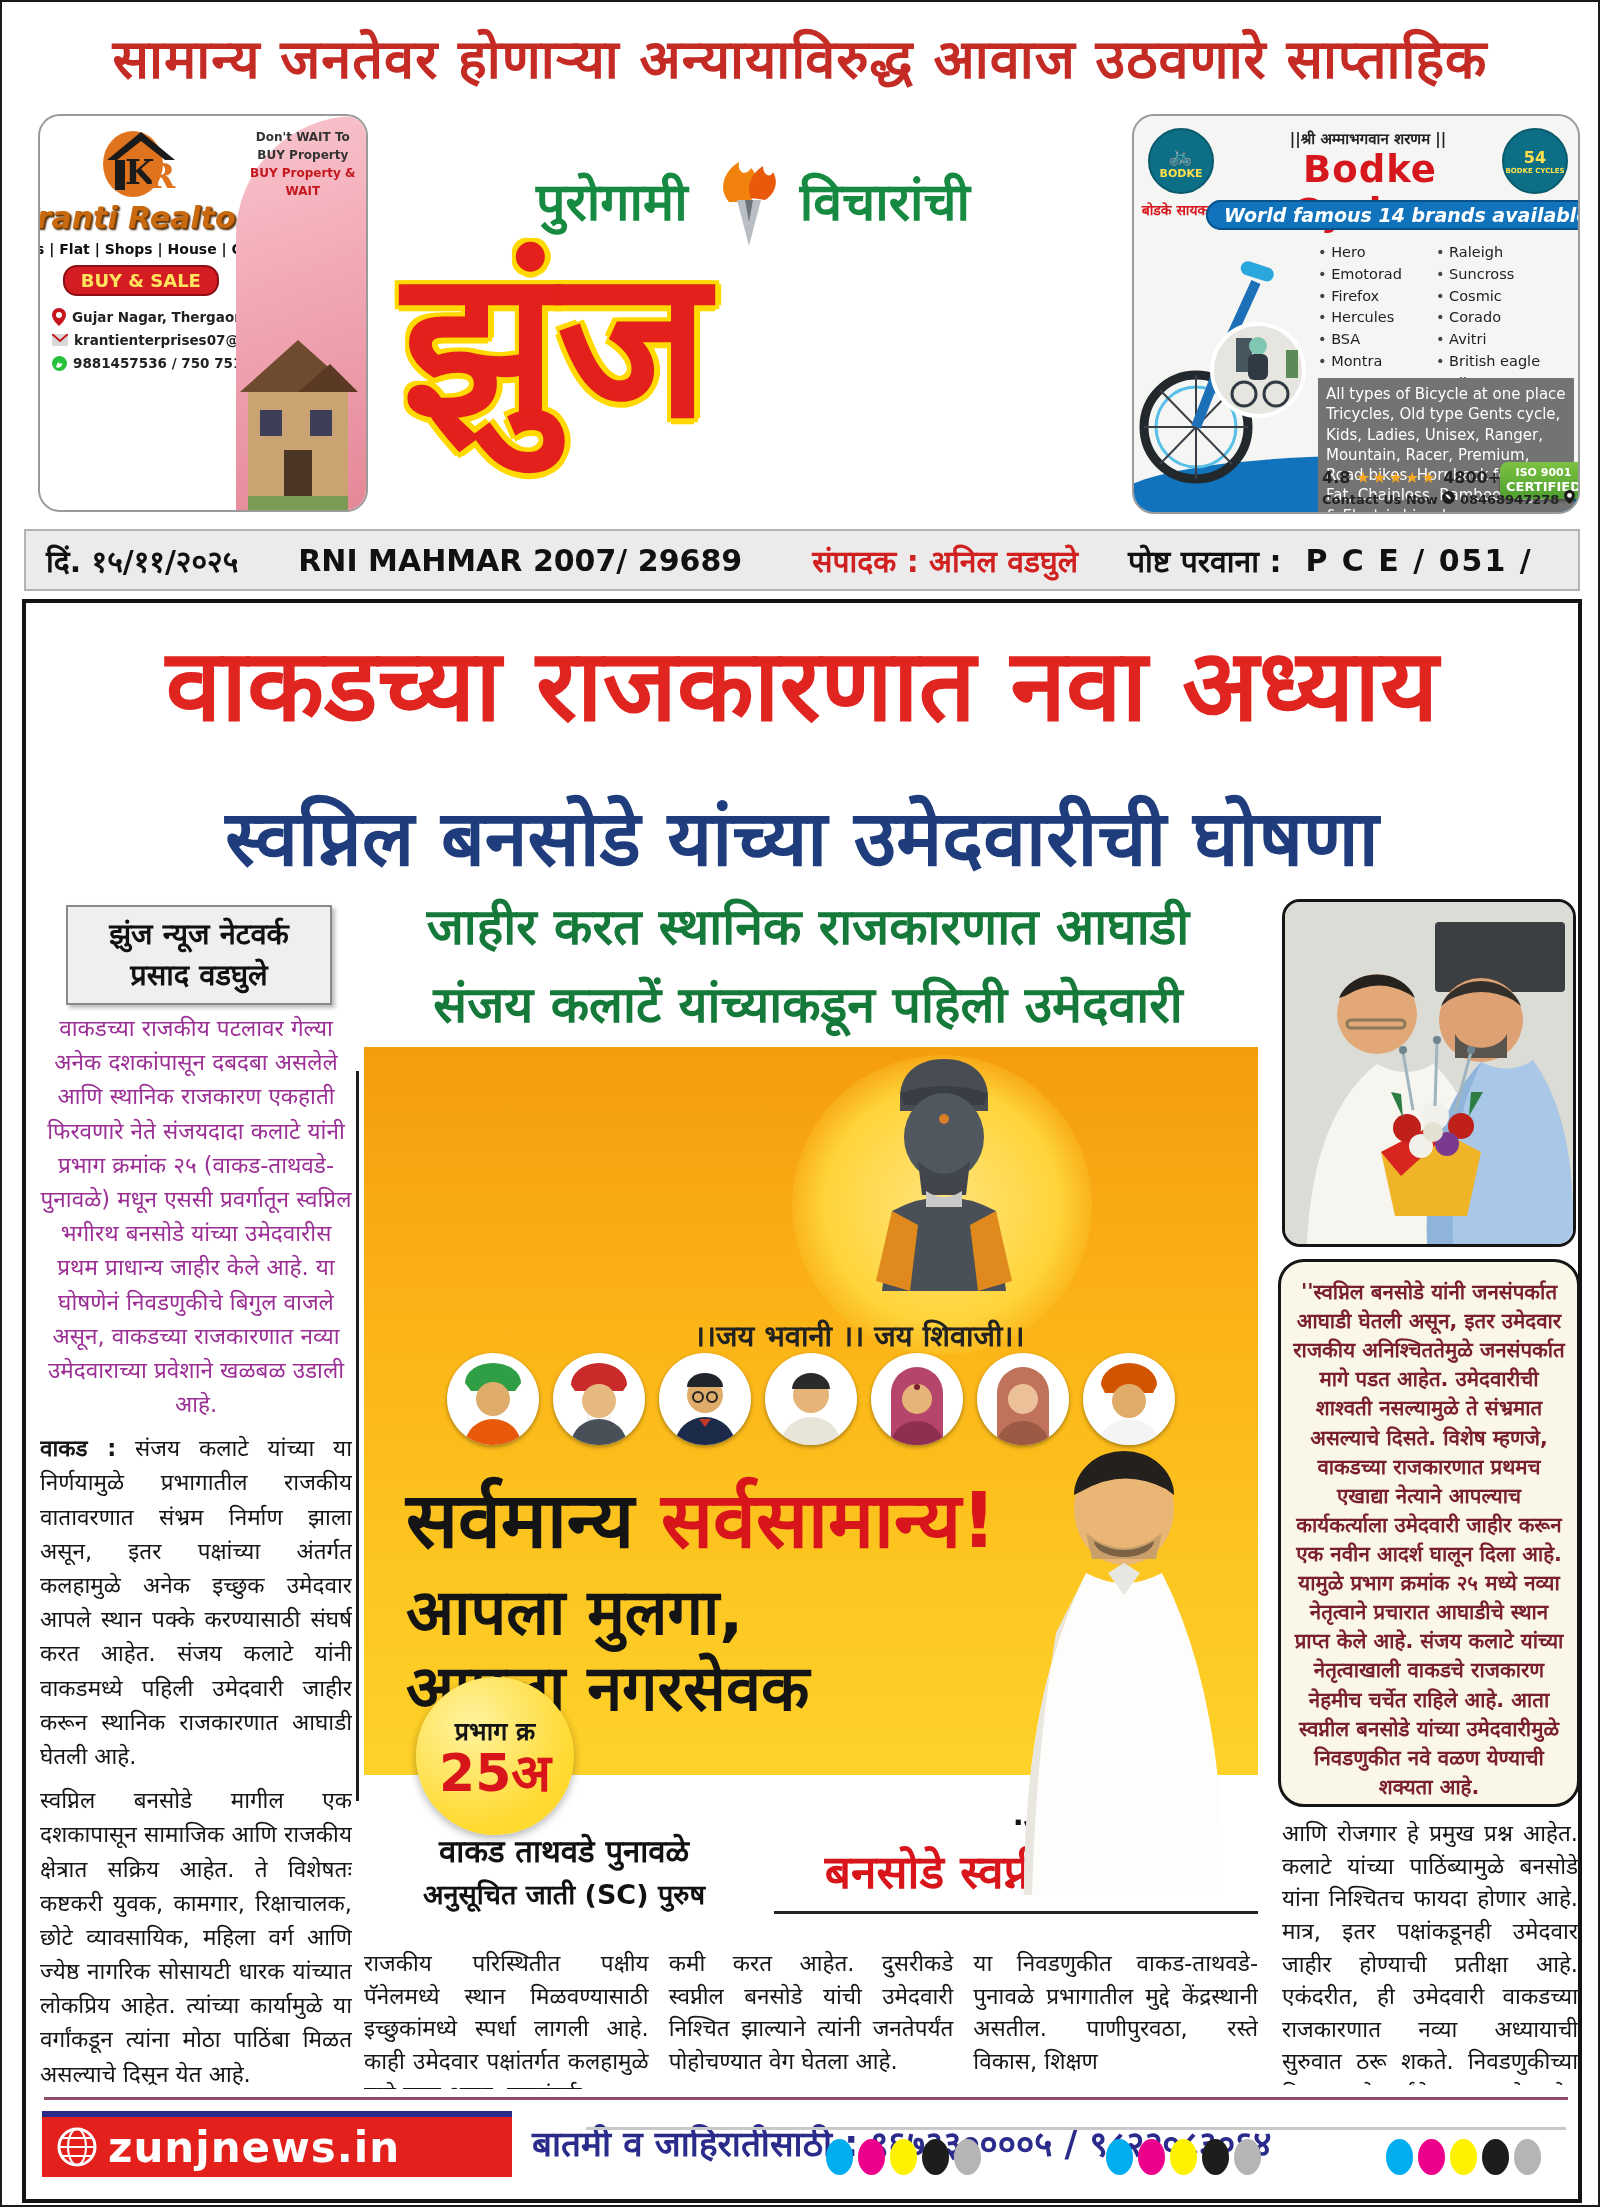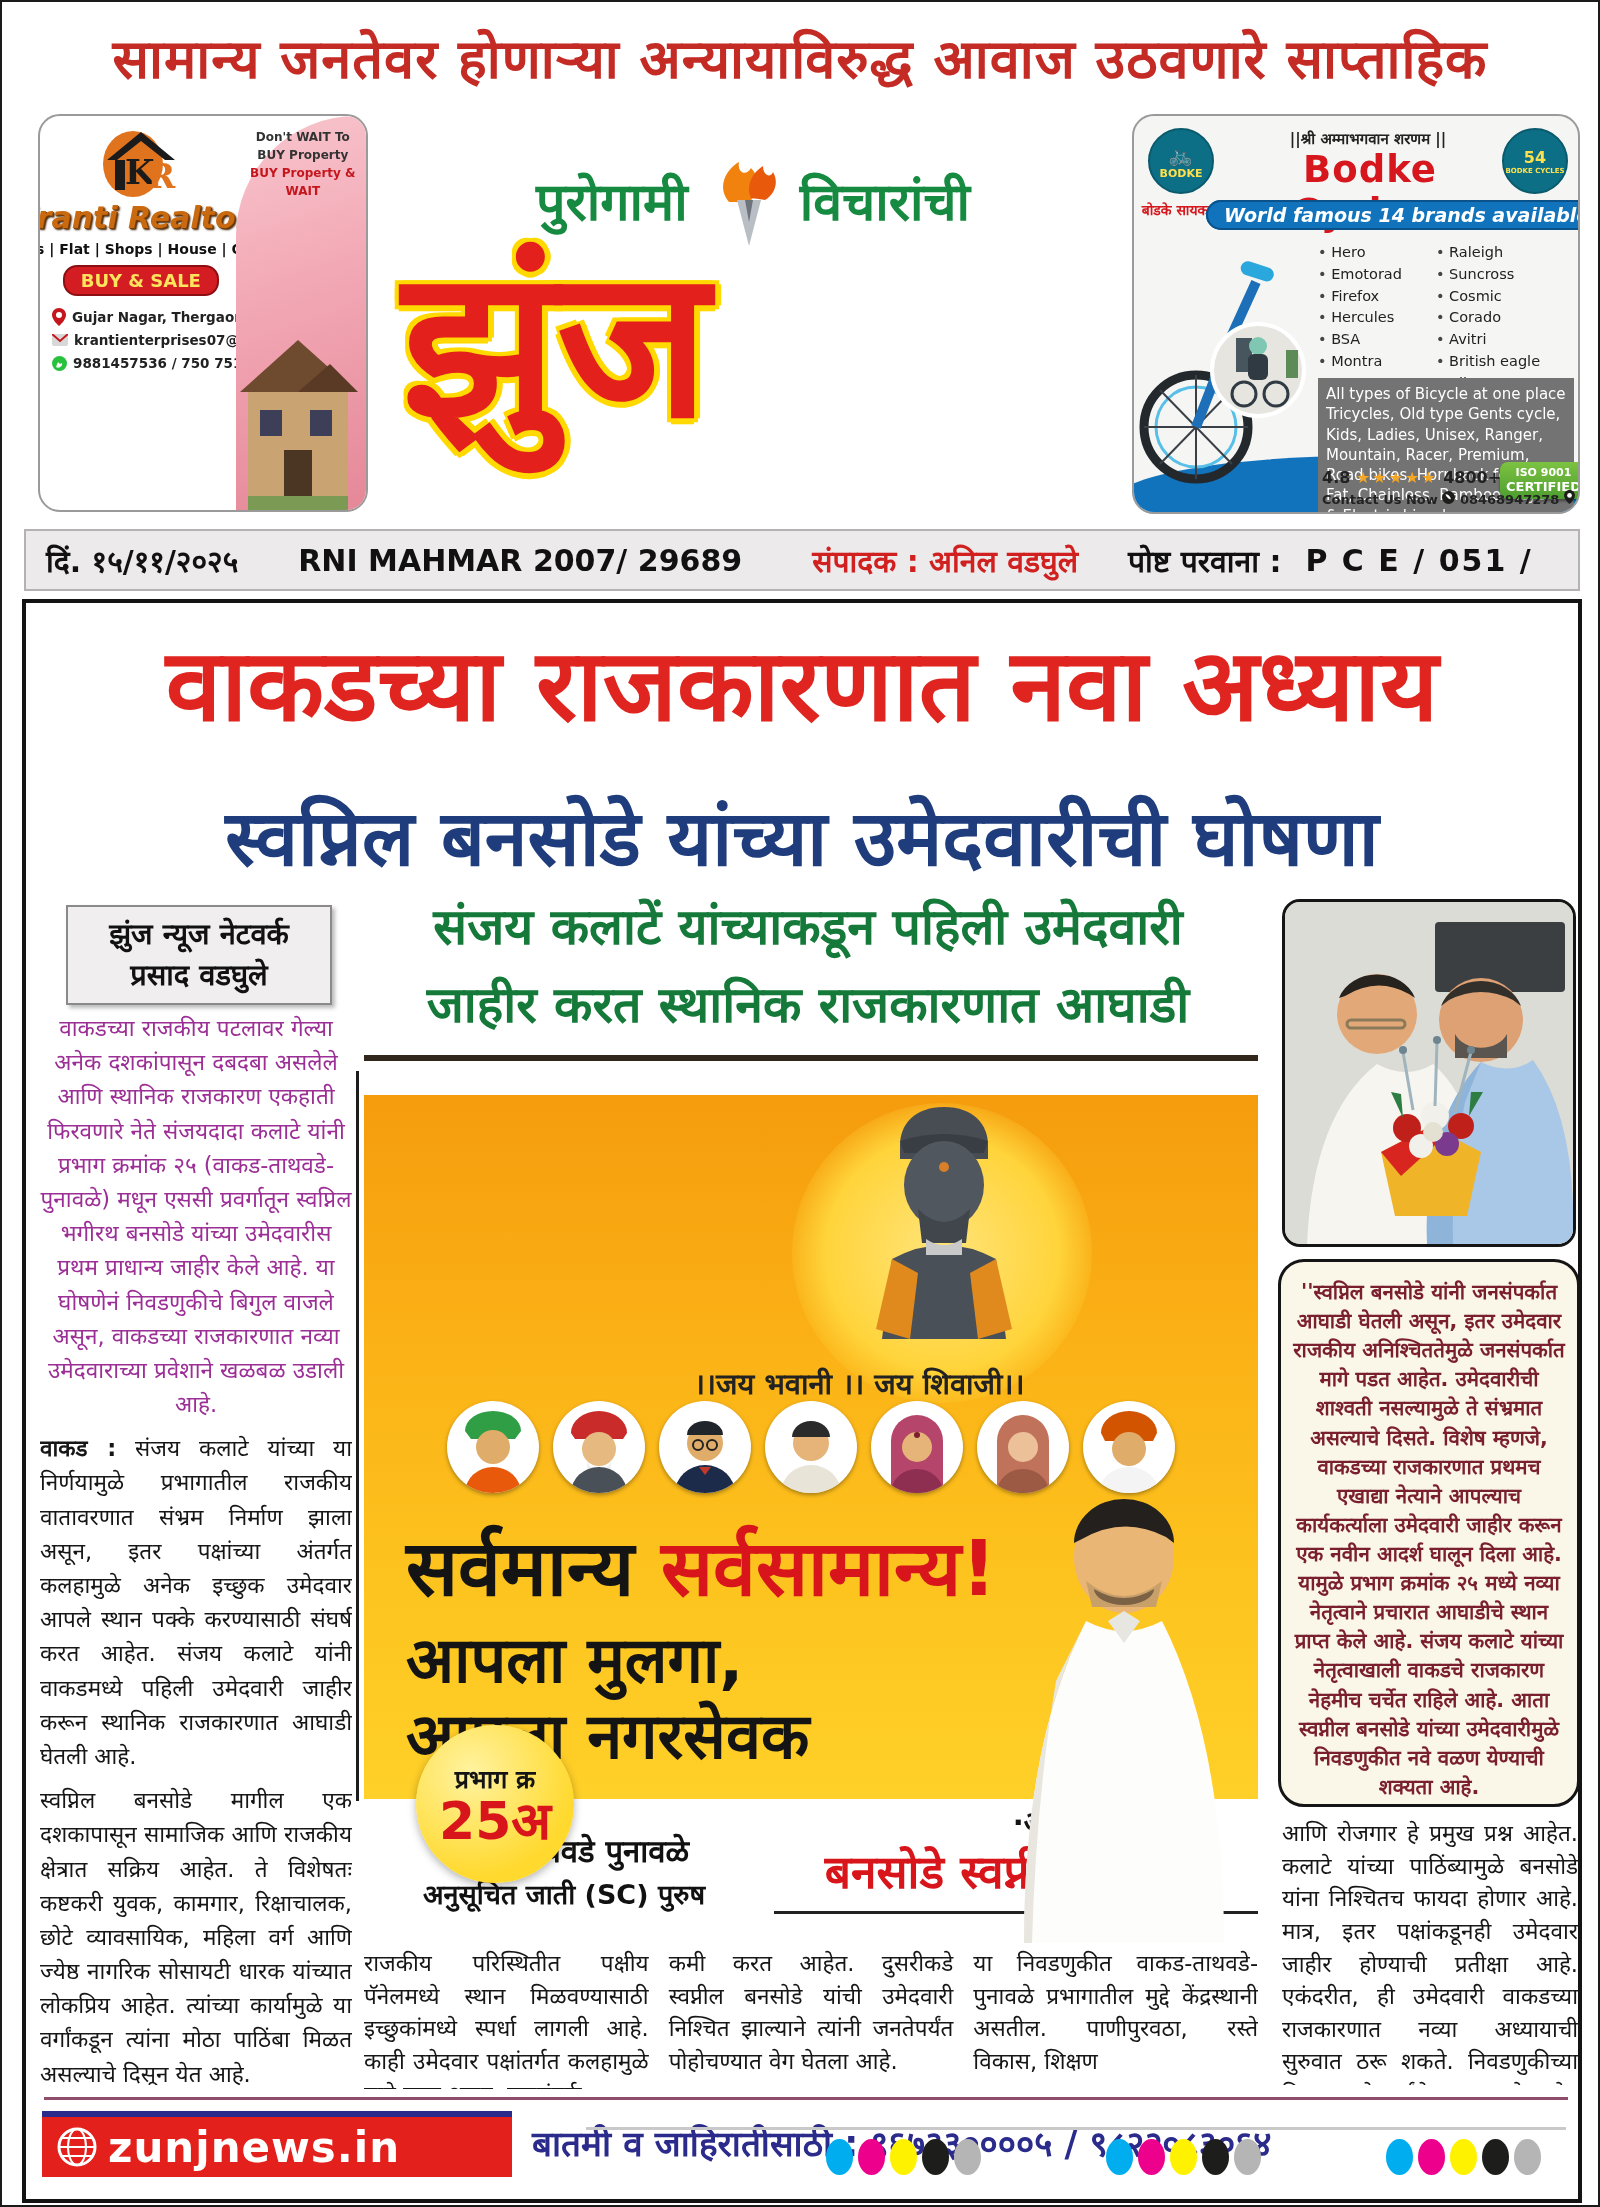--- a/index.html
+++ b/index.html
@@ -76,21 +76,21 @@
   .green-rule { top:452px; left:338px; width:894px; height:6px; background:#31271a; }
   .vrule { top:468px; left:330px; width:3px; height:730px; background:#1c1c1c; }
 
   .leftcol { top:408px; left:14px; width:312px; height:1074px; overflow:hidden; font-size:22.5px;
              line-height:1.52; color:#161616; }
   .leftcol .p1 { color:#9c2f96; text-align:center; font-weight:500; }
   .leftcol .pj { text-align:justify; margin-top:10px; }
   .leftcol .pj b { font-weight:bold; }
 
   
-  .poster { top:492px; left:338px; width:894px; height:728px; overflow:visible;
+  .poster { top:444px; left:338px; width:894px; height:728px; overflow:visible;
             background:linear-gradient(180deg,#f59c0d 0%,#fbb216 35%,#fdc51f 70%,#ffd22a 100%); }
   .glow { position:absolute; left:428px; top:8px; width:300px; height:300px; border-radius:50%;
           background:radial-gradient(circle,#ffe47a 0%, #ffd43b 55%, rgba(255,212,59,0) 75%); }
   .jai { position:absolute; left:330px; top:268px; width:540px; font-size:29px; font-weight:bold; color:#222; }
   .portraits { position:absolute; top:306px; left:0; width:100%; display:flex; justify-content:center; gap:14px; }
   .portrait { width:92px; height:92px; border-radius:50%; background:#fff; overflow:hidden;
               box-shadow:0 2px 4px rgba(0,0,0,.35); flex:0 0 auto; }
   .post-hl { position:absolute; left:42px; top:418px; font-size:77px; font-weight:bold; white-space:nowrap; }
   .post-hl .blk { color:#141414; } .post-hl .red { color:#d8151b; }
   .post-sub { position:absolute; left:42px; font-size:63px; font-weight:bold; color:#141414; white-space:nowrap; }
@@ -303,22 +303,22 @@
 
     <div class="abs hl-red">वाकडच्या राजकारणात नवा अध्याय</div>
     <div class="abs hl-blue">स्वप्निल बनसोडे यांच्या उमेदवारीची घोषणा</div>
 
     <div class="abs byline-box">
       <span>झुंज न्यूज नेटवर्क</span>
       <span>प्रसाद वडघुले</span>
     </div>
 
     <div class="abs green-hl">
+      <div>जाहीर करत स्थानिक राजकारणात आघाडी</div>
       <div>संजय कलाटें यांच्याकडून पहिली उमेदवारी</div>
-      <div>जाहीर करत स्थानिक राजकारणात आघाडी</div>
     </div>
     <div class="abs green-rule"></div>
     <div class="abs vrule"></div>
 
     <div class="abs leftcol">
       <p class="p1">वाकडच्या राजकीय पटलावर गेल्या अनेक दशकांपासून दबदबा असलेले आणि स्थानिक राजकारण एकहाती फिरवणारे नेते संजयदादा कलाटे यांनी प्रभाग क्रमांक २५ (वाकड-ताथवडे-पुनावळे) मधून एससी प्रवर्गातून स्वप्निल भगीरथ बनसोडे यांच्या उमेदवारीस प्रथम प्राधान्य जाहीर केले आहे. या घोषणेनं निवडणुकीचे बिगुल वाजले असून, वाकडच्या राजकारणात नव्या उमेदवाराच्या प्रवेशाने खळबळ उडाली आहे.</p>
       <p class="pj"><b>वाकड :</b><span> संजय कलाटे यांच्या या निर्णयामुळे प्रभागातील राजकीय वातावरणात संभ्रम निर्माण झाला असून, इतर पक्षांच्या अंतर्गत कलहामुळे अनेक इच्छुक उमेदवार आपले स्थान पक्के करण्यासाठी संघर्ष करत आहेत. संजय कलाटे यांनी वाकडमध्ये पहिली उमेदवारी जाहीर करून स्थानिक राजकारणात आघाडी घेतली आहे.</span></p>
       <p class="pj">स्वप्निल बनसोडे मागील एक दशकापासून सामाजिक आणि राजकीय क्षेत्रात सक्रिय आहेत. ते विशेषतः कष्टकरी युवक, कामगार, रिक्षाचालक, छोटे व्यावसायिक, महिला वर्ग आणि ज्येष्ठ नागरिक सोसायटी धारक यांच्यात लोकप्रिय आहेत. त्यांच्या कार्यामुळे या वर्गांकडून त्यांना मोठा पाठिंबा मिळत असल्याचे दिसून येत आहे.</p>
 
     </div>

